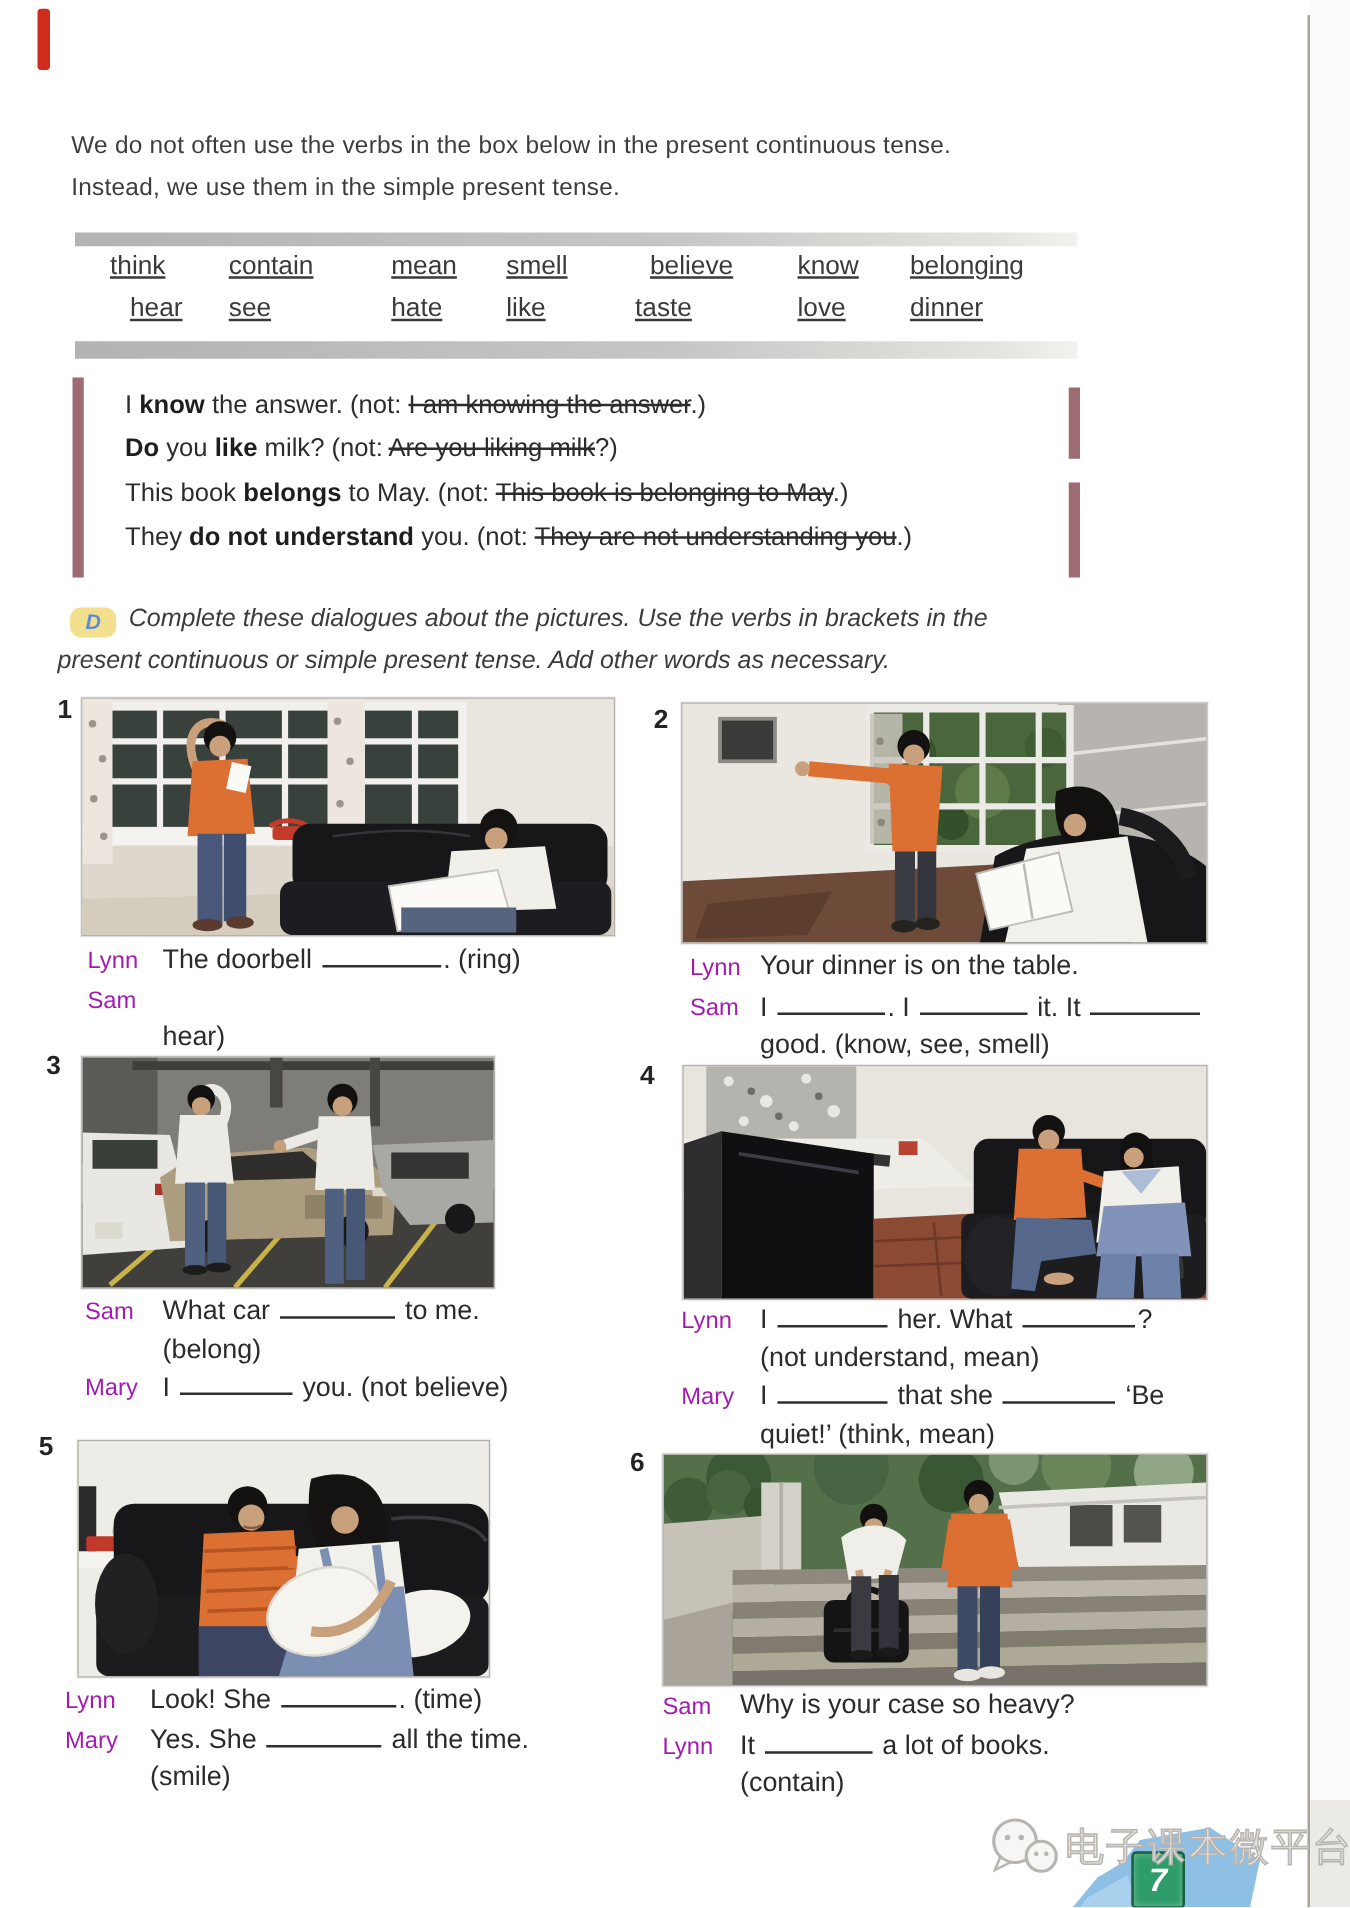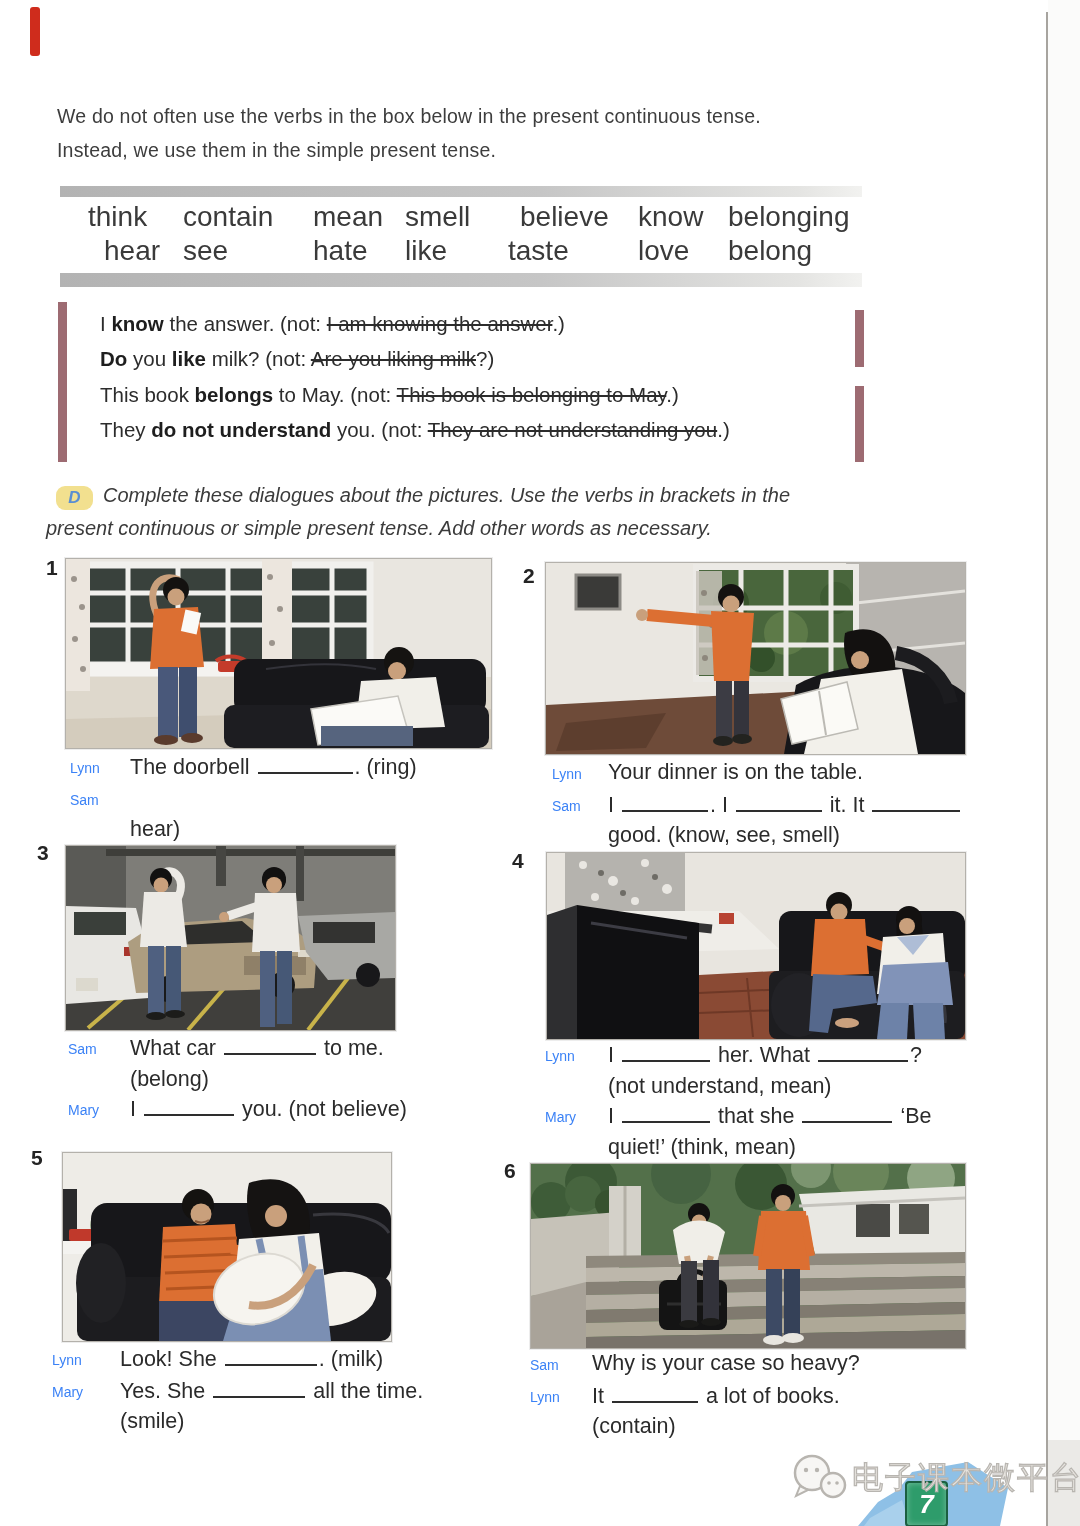--- a/index.html
+++ b/index.html
@@ -14,21 +14,21 @@
   #red-mark{left:30px;top:7px;width:10px;height:49px;background:#cf2c1c;border-radius:3px;}
 
   
   .intro-line{left:57px;font-size:19.5px;color:#3d3d3d;white-space:nowrap;letter-spacing:.2px;}
   #intro1{top:105px;} #intro2{top:139px;}
 
   
   .gray-bar{left:60px;width:802px;height:11px;
     background:linear-gradient(to right,#b3b3b3,#c6c6c6 60%,#e4e4e2 92%,#f2f2f0);}
   #bar-top{top:186px;} #bar-bottom{top:273px;height:14px;}
-  .vw{position:absolute;font-size:28px;color:#3a3a3a;white-space:nowrap;}
+  .vw{position:absolute;font-size:21px;color:#3a3a3a;white-space:nowrap;text-decoration:underline;}
 
   
   .maroon{background:#9d6b72;}
   #ex-left-bar{left:58px;top:302px;width:9px;height:160px;}
   #ex-right-bar1{left:855px;top:310px;width:9px;height:57px;}
   #ex-right-bar2{left:855px;top:386px;width:9px;height:76px;}
   #examples{left:100px;top:306px;width:760px;}
   .exline{font-size:20.5px;line-height:35.4px;color:#2c2c2c;white-space:nowrap;}
   .bold{font-weight:700;color:#1e1e1e;}
   .strike{text-decoration:line-through;text-decoration-thickness:2px;margin-top:28px;}
@@ -47,21 +47,21 @@
 
   
   .photo{border:1px solid #b4b1ab;box-shadow:0 0 0 1px rgba(0,0,0,.07);background:#ddd;}
   .photo svg{display:block;}
   #p1{left:65px;top:558px;} #p2{left:545px;top:562px;} #p3{left:65px;top:845px;}
   #p4{left:546px;top:852px;} #p5{left:62px;top:1152px;} #p6{left:530px;top:1163px;}
 
   
   .dialogue{position:absolute;}
   .dline{display:flex;line-height:29.5px;font-size:21.5px;color:#2b2b2b;}
-  .speaker{flex:0 0 var(--sw,58px);font-size:14px;color:#3b82f6;padding-top:2px;}
+  .speaker{flex:0 0 var(--sw,58px);font-size:19px;color:#a21caf;padding-top:2px;}
   .dtext{white-space:nowrap;}
   .blank{display:inline-block;height:.95em;border-bottom:2.5px solid #2e2e2e;margin:0 2px;}
   #d1{left:70px;top:752px;--sw:60px;}
   #d2{left:552px;top:758px;--sw:56px;}
   #d3{left:68px;top:1033px;--sw:62px;}
   #d4{left:545px;top:1040px;--sw:63px;}
   #d5{left:52px;top:1344px;--sw:68px;}
   #d6{left:530px;top:1349px;--sw:62px;}
 
   
@@ -94,21 +94,21 @@
   <span class="vw" style="left:405px;top:201px">smell</span>
   <span class="vw" style="left:520px;top:201px">believe</span>
   <span class="vw" style="left:638px;top:201px">know</span>
   <span class="vw" style="left:728px;top:201px">belonging</span>
   <span class="vw" style="left:104px;top:235px">hear</span>
   <span class="vw" style="left:183px;top:235px">see</span>
   <span class="vw" style="left:313px;top:235px">hate</span>
   <span class="vw" style="left:405px;top:235px">like</span>
   <span class="vw" style="left:508px;top:235px">taste</span>
   <span class="vw" style="left:638px;top:235px">love</span>
-  <span class="vw" style="left:728px;top:235px">belong</span>
+  <span class="vw" style="left:728px;top:235px">dinner</span>
   <div class="abs gray-bar" id="bar-bottom"></div>
 
   <div class="abs maroon" id="ex-left-bar"></div>
   <div class="abs maroon" id="ex-right-bar1"></div>
   <div class="abs maroon" id="ex-right-bar2"></div>
   <div class="abs" id="examples">
     <div class="exline"><span>I </span><span class="bold">know</span><span> the answer. (not: </span><span class="strike">I am knowing the answer</span><span>.)</span></div>
     <div class="exline"><span class="bold">Do</span><span> you </span><span class="bold">like</span><span> milk? (not: </span><span class="strike">Are you liking milk</span><span>?)</span></div>
     <div class="exline"><span>This book </span><span class="bold">belongs</span><span> to May. (not: </span><span class="strike">This book is belonging to May</span><span>.)</span></div>
     <div class="exline"><span>They </span><span class="bold">do not understand</span><span> you. (not: </span><span class="strike">They are not understanding you</span><span>.)</span></div>
@@ -521,21 +521,21 @@
         <span class="dtext"><span>I </span><span class="blank" style="width: 88px;"></span><span> that she </span><span class="blank" style="width: 90px;"></span><span> ‘Be</span></span>
       </div>
       <div class="dline">
         <span class="speaker"></span>
         <span class="dtext"><span>quiet!’ (think, mean)</span></span>
       </div>
     </div>
   <div class="dialogue" id="d5">
       <div class="dline">
         <span class="speaker">Lynn</span>
-        <span class="dtext"><span>Look! She </span><span class="blank" style="width: 92px;"></span><span>. (milk)</span></span>
+        <span class="dtext"><span>Look! She </span><span class="blank" style="width: 92px;"></span><span>. (time)</span></span>
       </div>
       <div class="dline">
         <span class="speaker">Mary</span>
         <span class="dtext"><span>Yes. She </span><span class="blank" style="width: 92px;"></span><span> all the time.</span></span>
       </div>
       <div class="dline">
         <span class="speaker"></span>
         <span class="dtext"><span>(smile)</span></span>
       </div>
     </div>

